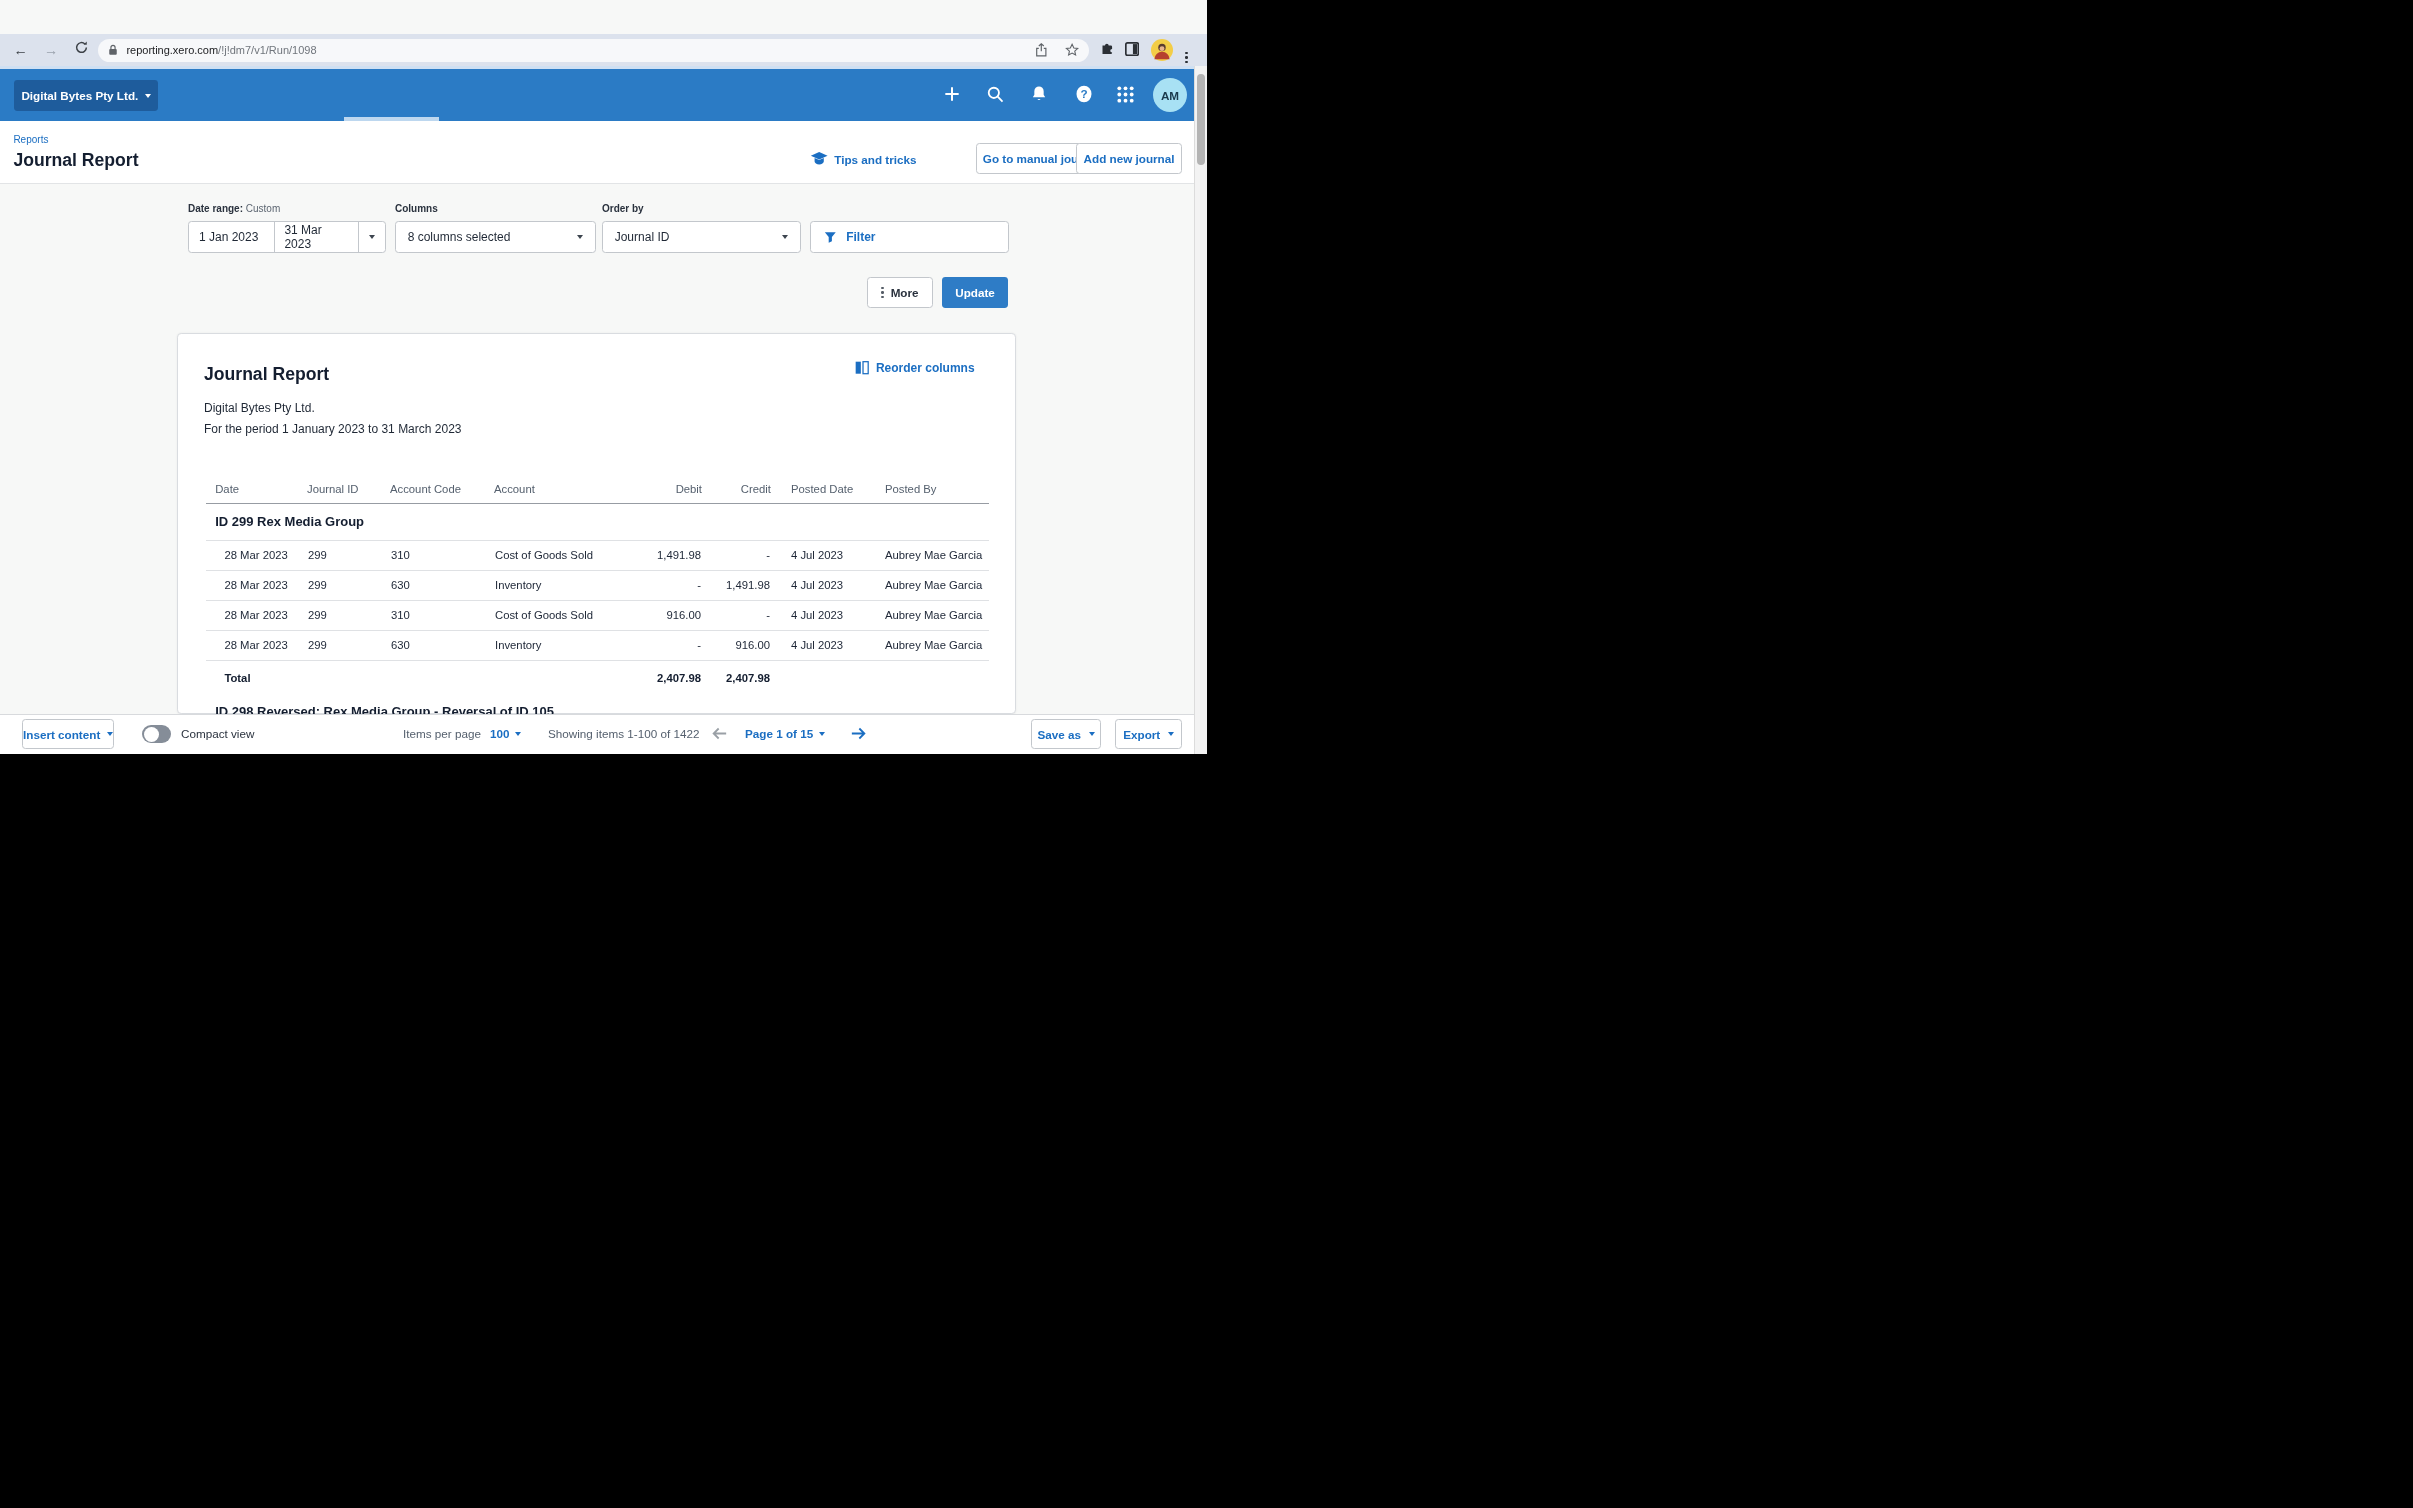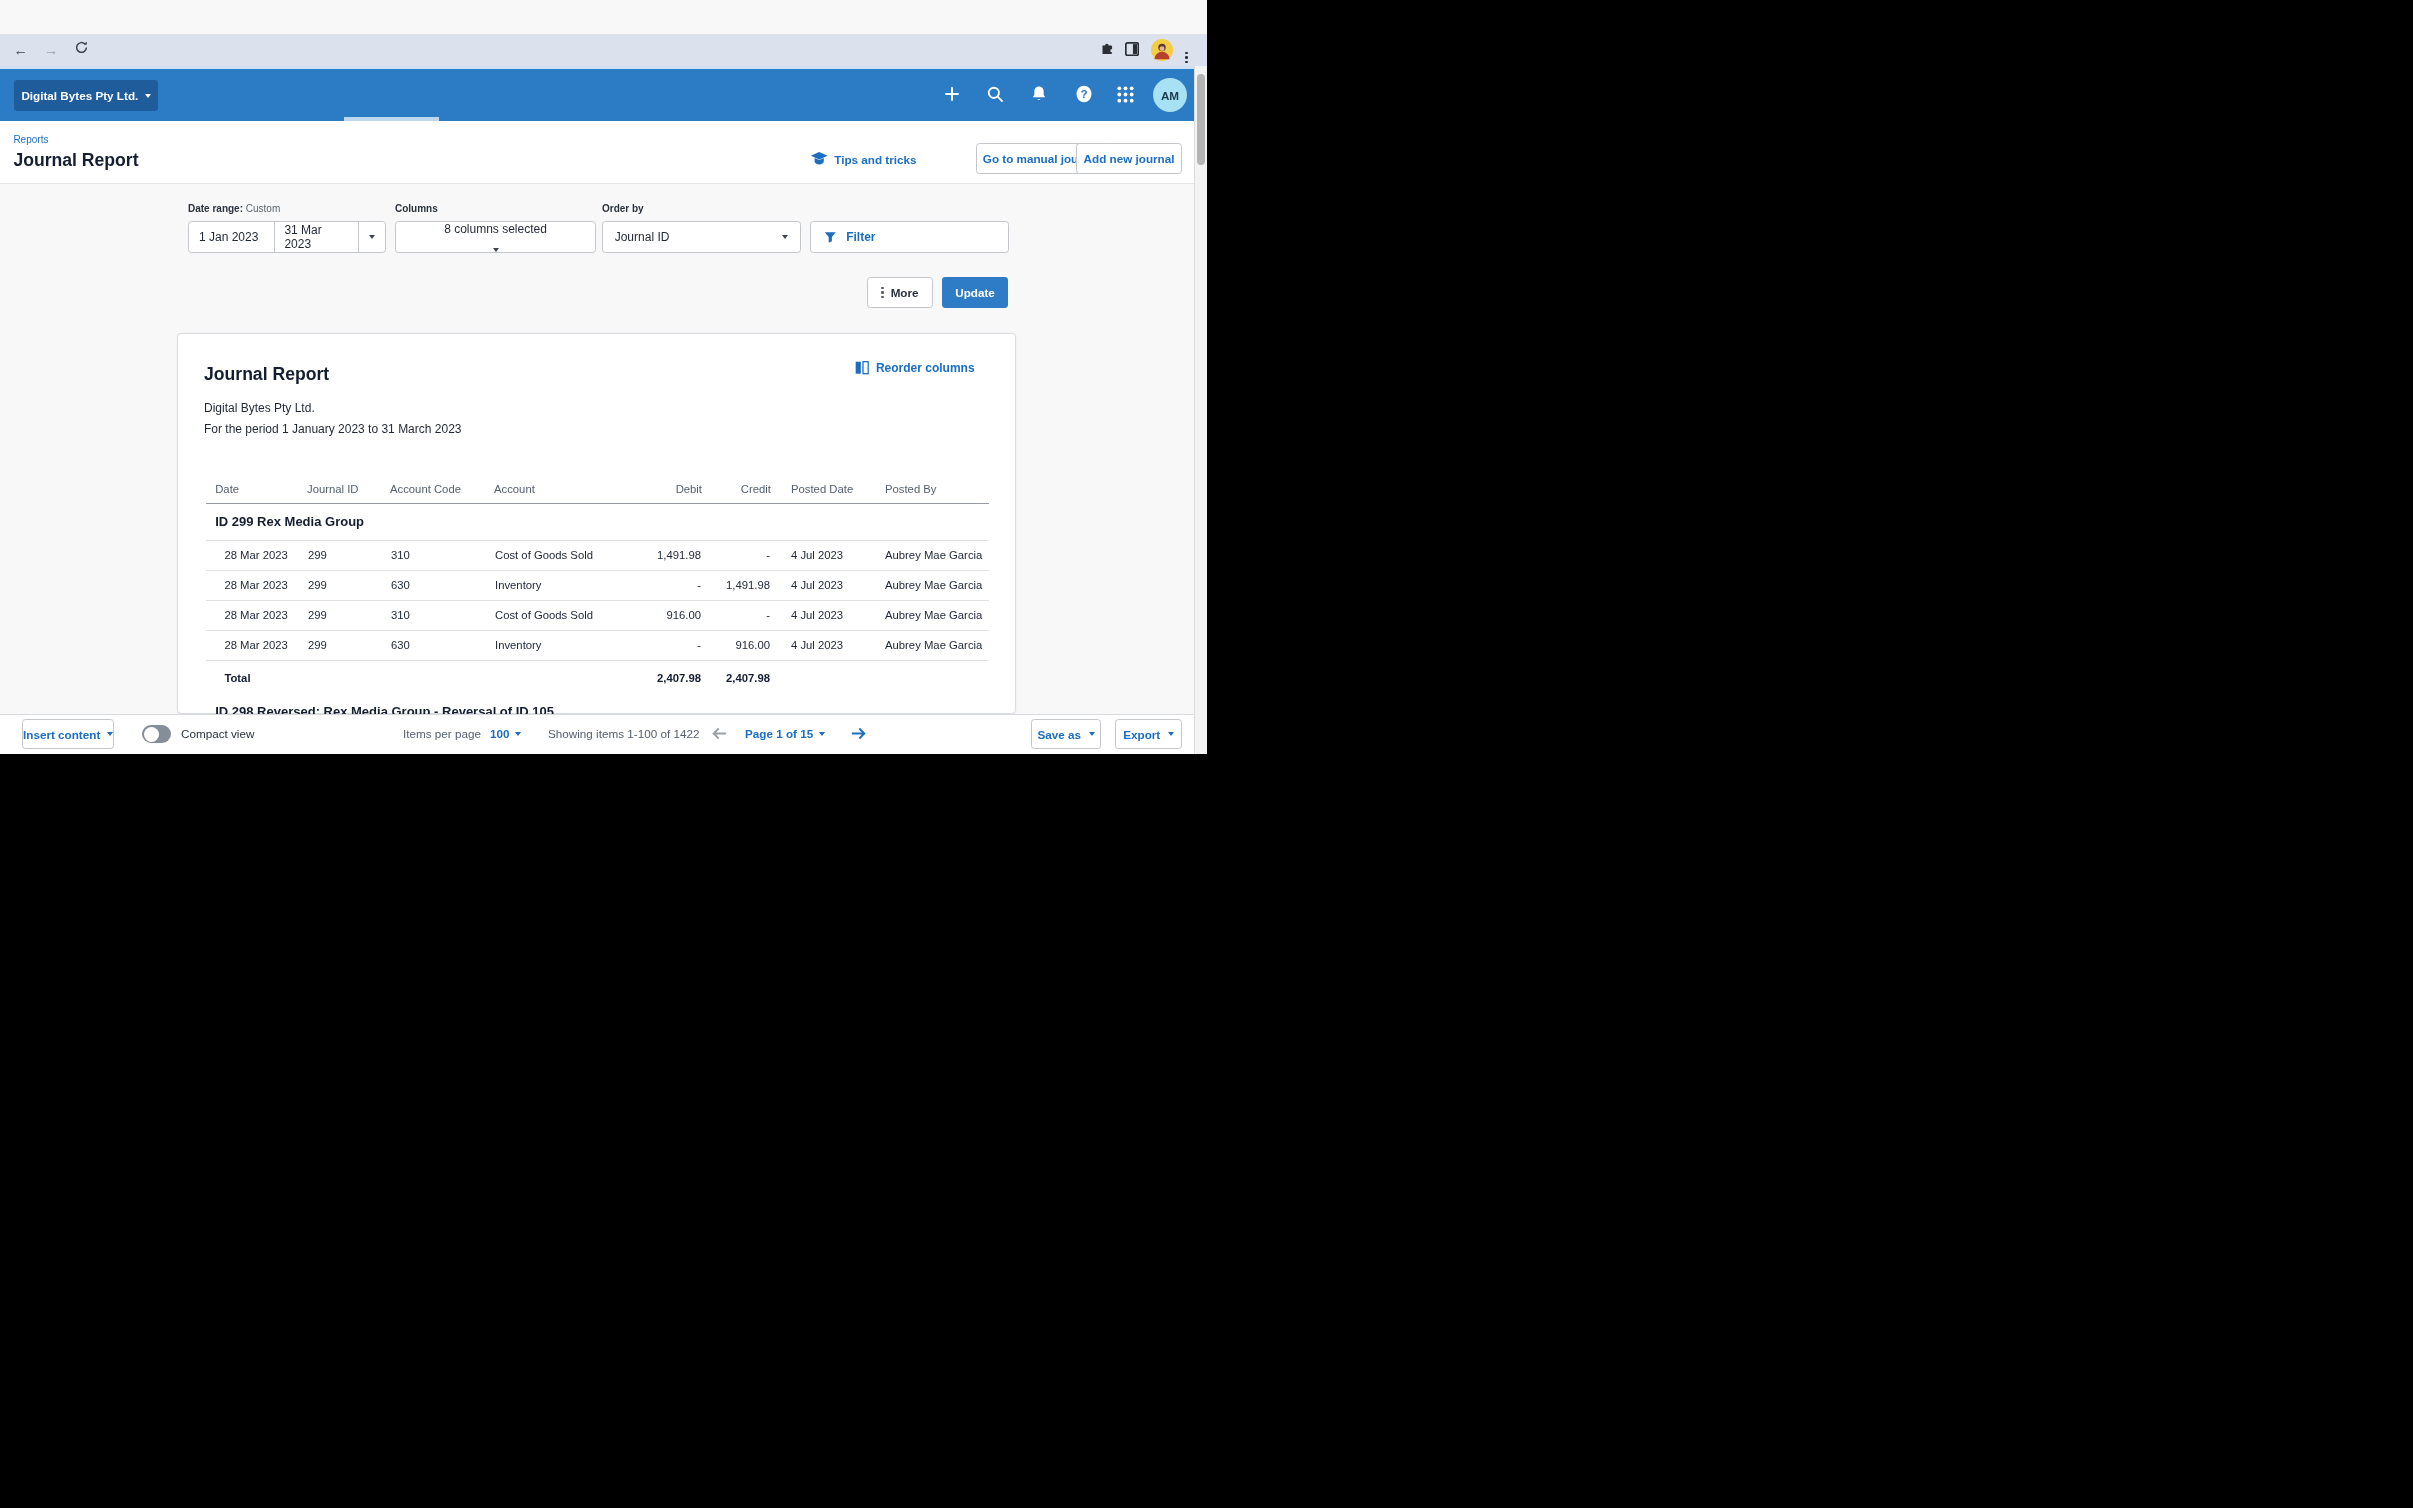--- a/index.html
+++ b/index.html
@@ -110,20 +110,36 @@
   <div id="toolbar" class="abs">
     <span class="abs navglyph" style="left:13.4px;top:7.5px;">←</span>
     <span class="abs navglyph dis" style="left:44px;top:7.5px;">→</span>
     <span class="abs" style="left:74px;top:5.9px;">
       <svg width="15" height="15" viewBox="0 0 16 16">
           <path d="M13.2 8a5.2 5.2 0 1 1-1.6-3.8" fill="none" stroke="#3c4147" stroke-width="1.6"></path>
           <path d="M13.6 1.6v3.4h-3.4z" fill="#3c4147"></path>
         </svg>
     </span>
   </div>
+  <div id="urlpill" class="abs">
+    <svg width="10" height="11.7" viewBox="0 0 12 14">
+        <rect x="1.5" y="6" width="9" height="7" rx="1.2" fill="#5f6368"></rect>
+        <path d="M3.5 6V4.2a2.5 2.5 0 0 1 5 0V6" fill="none" stroke="#5f6368" stroke-width="1.4"></path>
+      </svg>
+    <span id="urltext"><span>reporting.xero.com</span><span class="path">/!j!dm7/v1/Run/1098</span></span>
+    <span style="margin-left:auto;display:flex;gap:17px;align-items:center;">
+      <svg width="12.6" height="14.2" viewBox="0 0 15 17">
+          <path d="M7.5 1v9M4.5 3.6 7.5 1l3 2.6" fill="none" stroke="#5f6368" stroke-width="1.4"></path>
+          <path d="M4.5 6.5H2v9h11v-9h-2.5" fill="none" stroke="#5f6368" stroke-width="1.4"></path>
+        </svg>
+      <svg width="14.2" height="14.2" viewBox="0 0 17 17">
+          <path d="M8.5 1.6 10.6 6l4.7.5-3.6 3.2 1 4.7-4.2-2.4-4.2 2.4 1-4.7L1.7 6.5 6.4 6z" fill="none" stroke="#5f6368" stroke-width="1.3"></path>
+        </svg>
+    </span>
+  </div>
   <span class="abs" style="left:1100px;top:41px;">
     <svg width="15" height="15" viewBox="0 0 18 18">
         <path d="M3 7h3a2.2 2.2 0 1 1 4.4 0H13a1.5 1.5 0 0 1 1.5 1.5V11a2.2 2.2 0 1 0 0 4.4v.1a1.5 1.5 0 0 1-1.5 1.5H3z" transform="translate(0,-1.5)" fill="#2b2f35"></path>
       </svg>
   </span>
   <span class="abs" style="left:1125px;top:42px;">
     <svg width="14.2" height="14.2" viewBox="0 0 17 17">
         <rect x="1" y="1" width="15" height="15" rx="2" fill="none" stroke="#2b2f35" stroke-width="2"></rect>
         <rect x="9.5" y="2.5" width="5" height="12" fill="#2b2f35"></rect>
       </svg>
@@ -217,21 +233,21 @@
 
   <div class="abs inputbox" style="left:188px;width:198px;">
     <span class="seg" style="width:73px;">1 Jan 2023</span>
     <span class="segdiv"></span>
     <span class="seg" style="width:72px;">31 Mar 2023</span>
     <span class="segdiv"></span>
     <span class="seg" style="flex:1;justify-content:center;">
         <span class="caret dark"></span>
       </span>
   </div>
-  <div class="abs inputbox selbox" style="left:395px;width:201px;flex-direction:column;">
+  <div class="abs inputbox selbox" style="left:395px;width:201px;">
     <span>8 columns selected</span>
     <span class="caret dark"></span>
   </div>
   <div class="abs inputbox selbox" style="left:602px;width:199px;">
     <span>Journal ID</span>
     <span class="caret dark"></span>
   </div>
   <div class="abs inputbox" style="left:810px;width:199px;padding:0 13.4px;gap:9.2px;">
     <svg width="12.6" height="12.6" viewBox="0 0 15 15">
         <path d="M1 1.5h13L9.4 7v5.2L5.6 14V7z" fill="#1b6ec2"></path>

